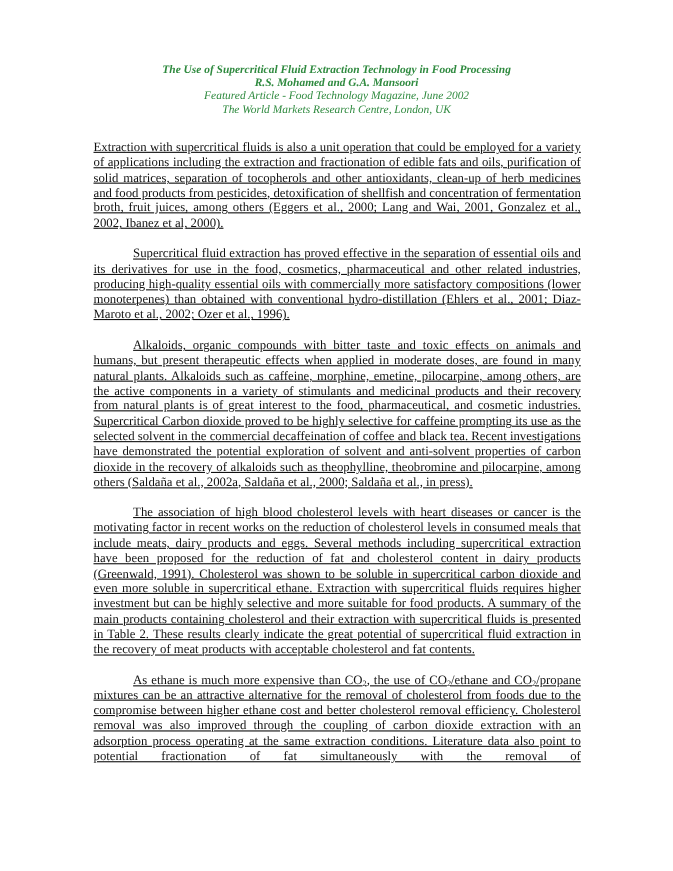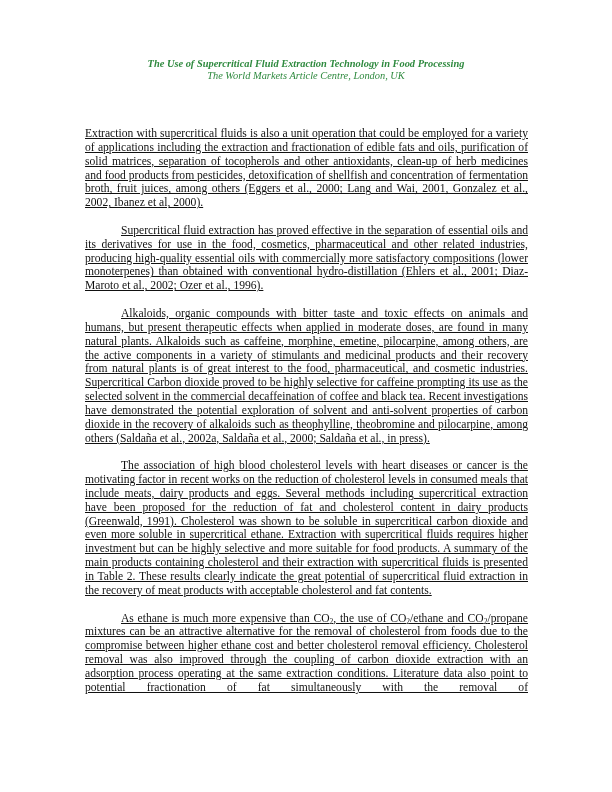--- a/index.html
+++ b/index.html
@@ -52,21 +52,23 @@
       font-size: 7.5px;
       vertical-align: -2px;
       line-height: 0;
     }
   </style>
 </head>
 <body>
 
 <div class="header" style="color: rgb(47, 138, 63);">
   <div class="bold">The Use of Supercritical Fluid Extraction Technology in Food Processing</div>
-  <div>The World Markets Article Centre, London, UK</div>
+  <div class="bold">R.S. Mohamed and G.A. Mansoori</div>
+  <div>Featured Article - Food Technology Magazine, June 2002</div>
+  <div>The World Markets Research Centre, London, UK</div>
 </div>
 
 <div class="body-text">
   <p>Extraction with supercritical fluids is also a unit operation that could be employed for a variety of applications including the extraction and fractionation of edible fats and oils, purification of solid matrices, separation of tocopherols and other antioxidants, clean-up of herb medicines and food products from pesticides, detoxification of shellfish and concentration of fermentation broth, fruit juices, among others (Eggers et al., 2000; Lang and Wai, 2001, Gonzalez et al., 2002, Ibanez et al, 2000).</p>
   <p class="indent">Supercritical fluid extraction has proved effective in the separation of essential oils and its derivatives for use in the food, cosmetics, pharmaceutical and other related industries, producing high-quality essential oils with commercially more satisfactory compositions (lower monoterpenes) than obtained with conventional hydro-distillation (Ehlers et al., 2001; Diaz-Maroto et al., 2002; Ozer et al., 1996).</p>
   <p class="indent">Alkaloids, organic compounds with bitter taste and toxic effects on animals and humans, but present therapeutic effects when applied in moderate doses, are found in many natural plants.  Alkaloids such as caffeine, morphine, emetine, pilocarpine, among others, are the active components in a variety of stimulants and medicinal products and their recovery from natural plants is of great interest to the food, pharmaceutical, and cosmetic industries. Supercritical Carbon dioxide proved to be highly selective for caffeine prompting its use as the selected solvent in the commercial decaffeination of coffee and black tea.  Recent investigations have demonstrated the potential exploration of solvent and anti-solvent properties of carbon dioxide in the recovery of alkaloids such as theophylline, theobromine and pilocarpine, among others (Saldaña et al., 2002a, Saldaña et al., 2000; Saldaña et al., in press).</p>
   <p class="indent">The association of high blood cholesterol levels with heart diseases or cancer is the motivating factor in recent works on the reduction of cholesterol levels in consumed meals that include meats, dairy products and eggs.  Several methods including supercritical extraction have been proposed for the reduction of fat and cholesterol content in dairy products (Greenwald, 1991). Cholesterol was shown to be soluble in supercritical carbon dioxide and even more soluble in supercritical ethane. Extraction with supercritical fluids requires higher investment but can be highly selective and more suitable for food products. A summary of the main products containing cholesterol and their extraction with supercritical fluids is presented in Table 2. These results clearly indicate the great potential of supercritical fluid extraction in the recovery of meat products with acceptable cholesterol and fat contents.</p>
   <p class="indent last-line-justify"><span>As ethane is much more expensive than CO</span><sub>2</sub><span>, the use of CO</span><sub>2</sub><span>/ethane and CO</span><sub>2</sub><span>/propane mixtures can be an attractive alternative for the removal of cholesterol from foods due to the compromise between higher ethane cost and better cholesterol removal efficiency. Cholesterol removal was also improved through the coupling of carbon dioxide extraction with an adsorption process operating at the same extraction conditions. Literature data also point to potential fractionation of fat simultaneously with the removal of</span></p>
 </div>
 

